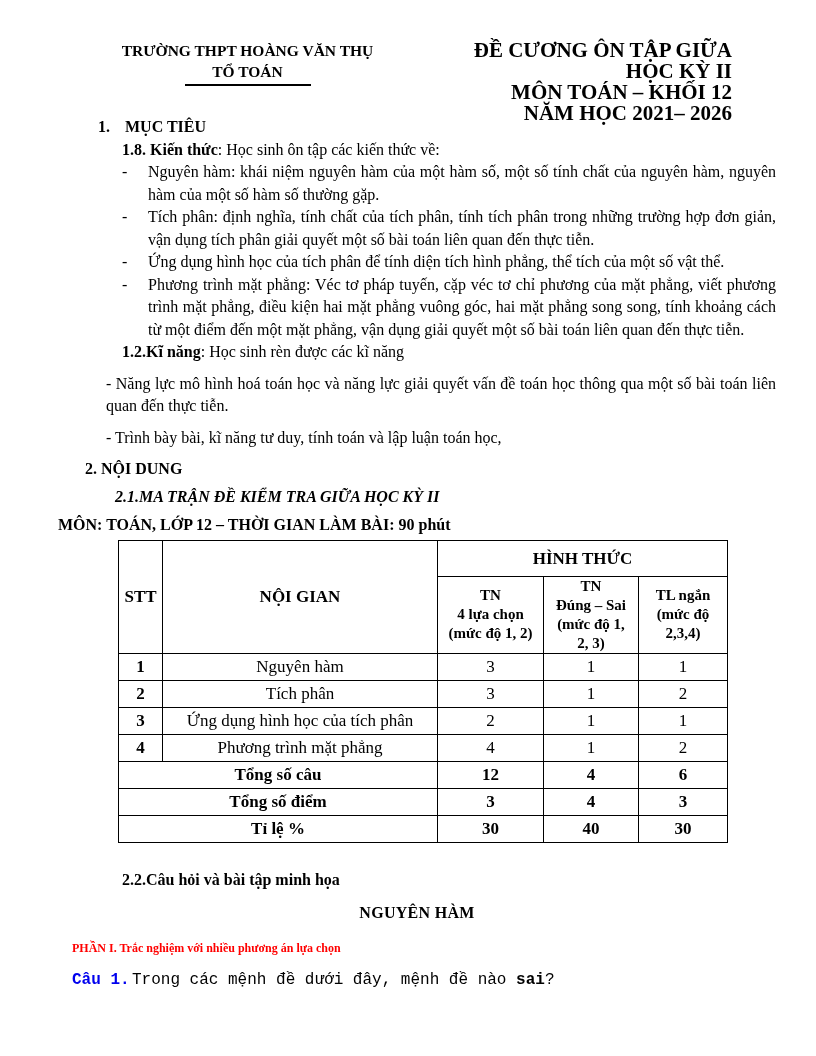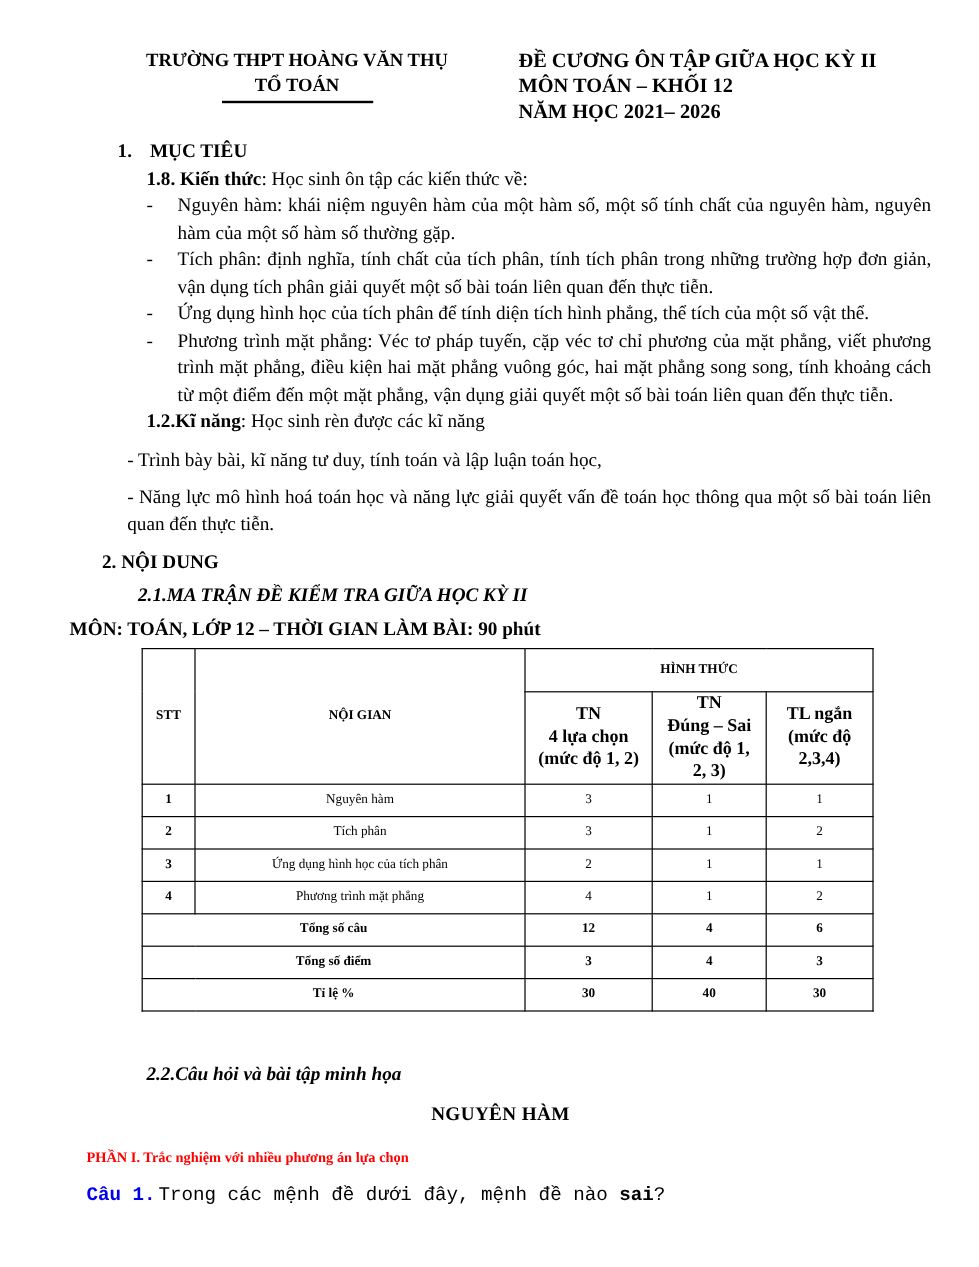--- a/index.html
+++ b/index.html
@@ -13,50 +13,50 @@
     font-size:16px;line-height:22.5px;
     box-sizing:border-box;
     padding:40px 40px 0 58px;
     overflow:hidden;
   }
   .bold{font-weight:bold;}
   
   .doc-header{position:relative;height:72px;}
   .hdr-left{position:absolute;left:47px;top:0;width:285px;text-align:center;
             font-weight:bold;font-size:15.5px;line-height:21px;}
-  .hdr-right{position:absolute;left:374px;top:0;width:300px;text-align:left;
-             font-weight:bold;font-size:17px;line-height:21px;}
+  .hdr-right{position:absolute;left:374px;top:0;width:300px;text-align:right;
+             font-weight:bold;font-size:21px;line-height:21px;}
   .hdr-underline{width:126px;height:0;border-bottom:2px solid #000;margin:2px auto 0;}
   
   .h-muctieu{margin:4px 0 0 40px;font-weight:bold;}
   .h-muctieu .num{display:inline-block;width:27px;}
   .p-kienthuc{margin:0 0 0 64px;}
   .bullet{display:flex;margin:0 0 0 64px;}
   .bullet .marker{flex:none;width:26px;}
   .bullet .btext{flex:1;text-align:justify;}
   .p-kinang{margin:0 0 0 64px;}
   .p-skill{margin:9px 0 0 48px;text-align:justify;}
   
   .h-noidung{margin:9px 0 0 27px;font-weight:bold;}
   .h-matran{margin:5px 0 0 57px;font-weight:bold;font-style:italic;}
   .h-mon{margin:6px 0 0 0;font-weight:bold;}
   
   table.matrix{border-collapse:collapse;margin:3px 0 0 60px;table-layout:fixed;}
   table.matrix th,table.matrix td{
     border:1.5px solid #000;text-align:center;vertical-align:middle;
-    padding:0 2px;font-size:11px;line-height:19px;
+    padding:0 2px;font-size:17px;line-height:19px;
   }
   table.matrix .row-hinhthuc{height:36px;}
   table.matrix .row-sub{height:75px;}
   table.matrix .row-data{height:27px;}
   table.matrix th.sub{font-size:15px;white-space:pre-line;}
   table.matrix td{font-weight:normal;}
   table.matrix td.b{font-weight:bold;}
   
-  .h-cauhoi{margin:42px 0 0 64px;font-weight:bold;font-style:italic;}
+  .h-cauhoi{margin:26px 0 0 64px;font-weight:bold;}
   .h-topic{margin:11px 0 0 0;text-align:center;font-weight:bold;letter-spacing:.3px;}
   .h-phan1{margin:12px 0 0 14px;font-weight:bold;color:#FF0000;font-size:12px;}
   .p-cau{margin:10px 0 0 14px;font-family:Liberation Mono, monospace;}
   .cau-label{display:inline-block;min-width:60px;color:#0000EE;font-weight:bold;}
 </style>
 </head>
 <body>
 
 <div class="page">
 
@@ -89,22 +89,22 @@
     <span class="marker">-</span>
     <span class="btext">Ứng dụng hình học của tích phân để tính diện tích hình phẳng, thể tích của một số vật thể.</span>
   </div>
   <div class="bullet">
     <span class="marker">-</span>
     <span class="btext">Phương trình mặt phẳng: Véc tơ pháp tuyến, cặp véc tơ chỉ phương của mặt phẳng, viết phương trình mặt phẳng, điều kiện hai mặt phẳng vuông góc, hai mặt phẳng song song, tính khoảng cách từ một điểm đến một mặt phẳng, vận dụng giải quyết một số bài toán liên quan đến thực tiễn.</span>
   </div>
 
   <p class="p-kinang"><span class="bold">1.2.Kĩ năng</span><span>: Học sinh rèn được các kĩ năng</span></p>
 
+  <p class="p-skill">- Năng lực mô hình hoá toán học và năng lực giải quyết vấn đề toán học thông qua một số bài toán liên quan đến thực tiễn.</p>
   <p class="p-skill">- Trình bày bài, kĩ năng tư duy, tính toán và lập luận toán học,</p>
-  <p class="p-skill">- Năng lực mô hình hoá toán học và năng lực giải quyết vấn đề toán học thông qua một số bài toán liên quan đến thực tiễn.</p>
 
   <p class="h-noidung">2. NỘI DUNG</p>
   <p class="h-matran">2.1.MA TRẬN ĐỀ KIỂM TRA GIỮA HỌC KỲ II</p>
   <p class="h-mon">MÔN: TOÁN, LỚP 12 – THỜI GIAN LÀM BÀI: 90 phút</p>
 
   <table class="matrix">
     <colgroup>
       <col style="width:44px">
         <col style="width:275px">
         <col style="width:106px">

